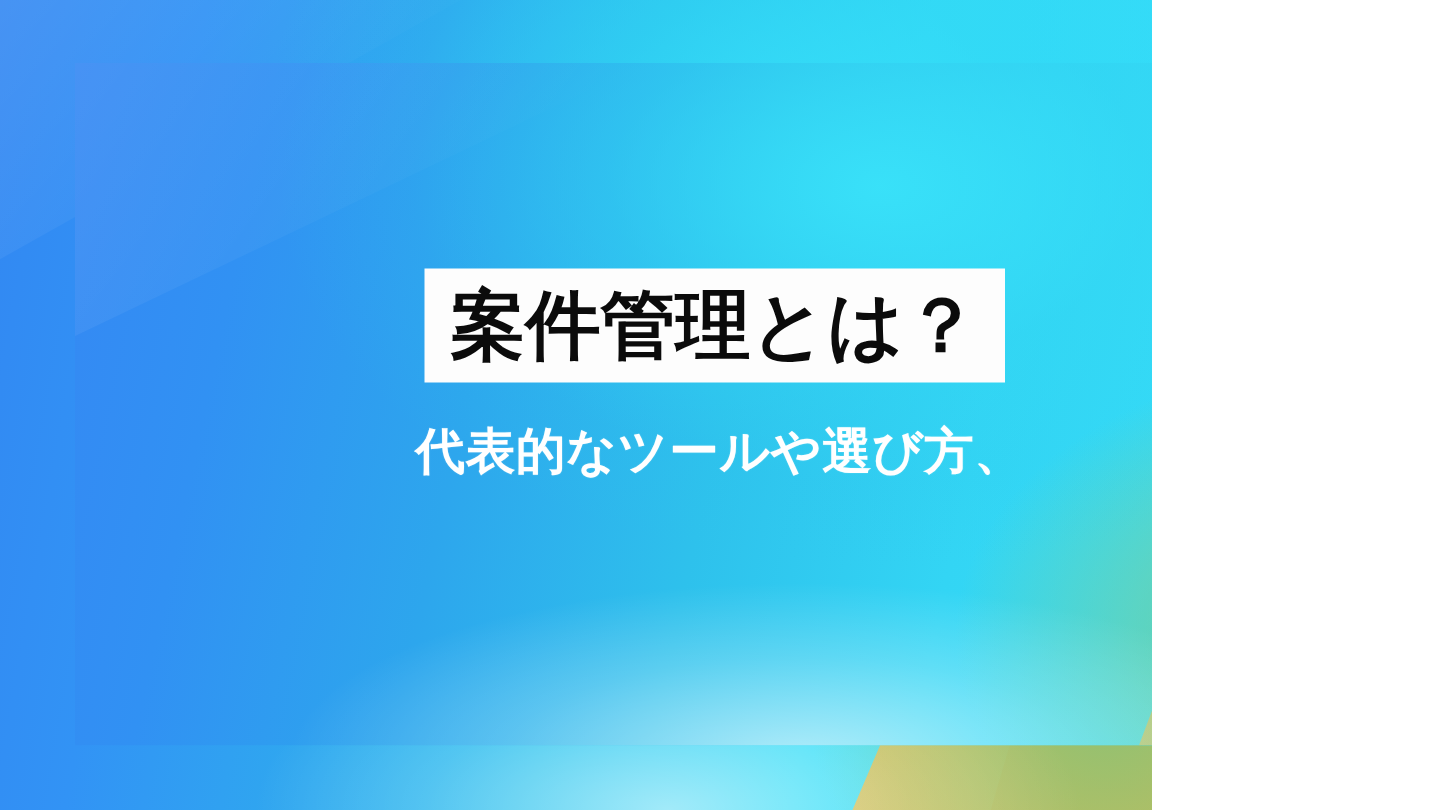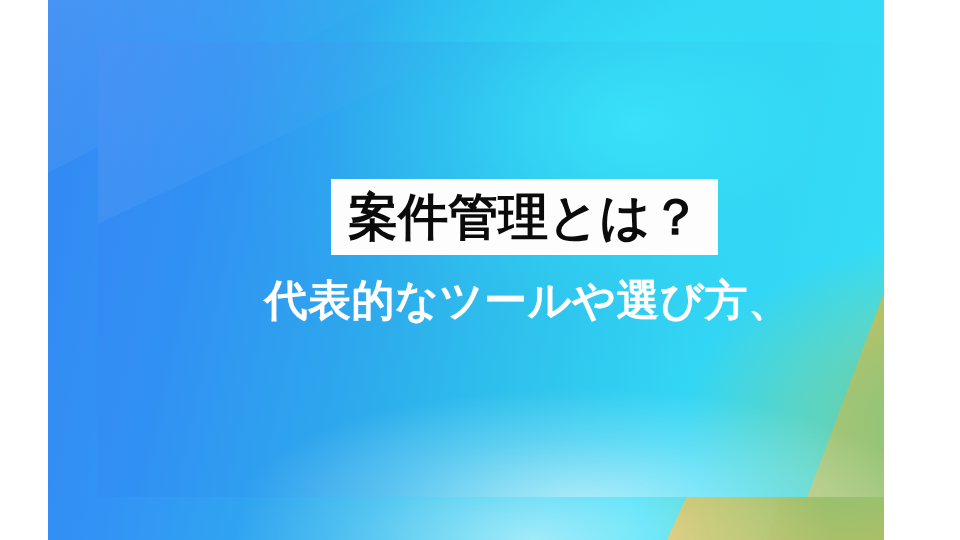--- a/index.html
+++ b/index.html
@@ -9,25 +9,24 @@
   }
   body {
     width: 960px;
     height: 540px;
     overflow: hidden;
     font-family: "Liberation Sans", "DejaVu Sans", sans-serif;
   }
 
   #canvas {
     position: relative;
-    width: 836px;
+    width: 768px;
     height: 540px;
     overflow: hidden;
     background: #2f8ef4;
-    margin-left: 48px;
   }
 
   
   .layer {
     position: absolute;
     inset: 0;
     pointer-events: none;
   }
 
   
@@ -163,21 +162,21 @@
   }
 
   #subtitle {
     position: absolute;
     left: 0;
     top: 272px;
     width: 960px;
     text-align: center;
     color: #ffffff;
     font-weight: bold;
-    font-size: 43px;
+    font-size: 33px;
     line-height: 57px;
     letter-spacing: 0.5px;
     font-family: "Liberation Sans", "DejaVu Sans", sans-serif;
     text-shadow: 0 0 1px rgba(255,255,255,0.35);
   }
   .sub-line { display: block; white-space: nowrap; }
 </style>
 </head>
 <body>
 

